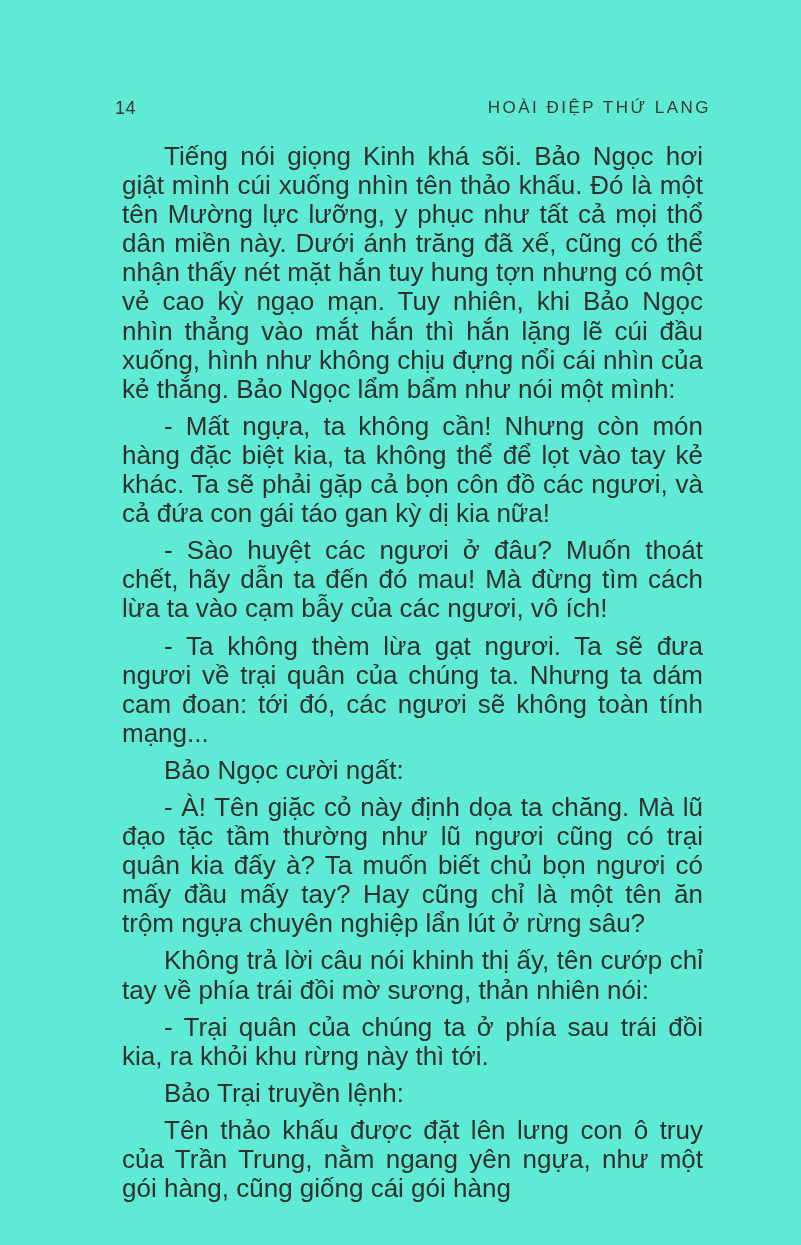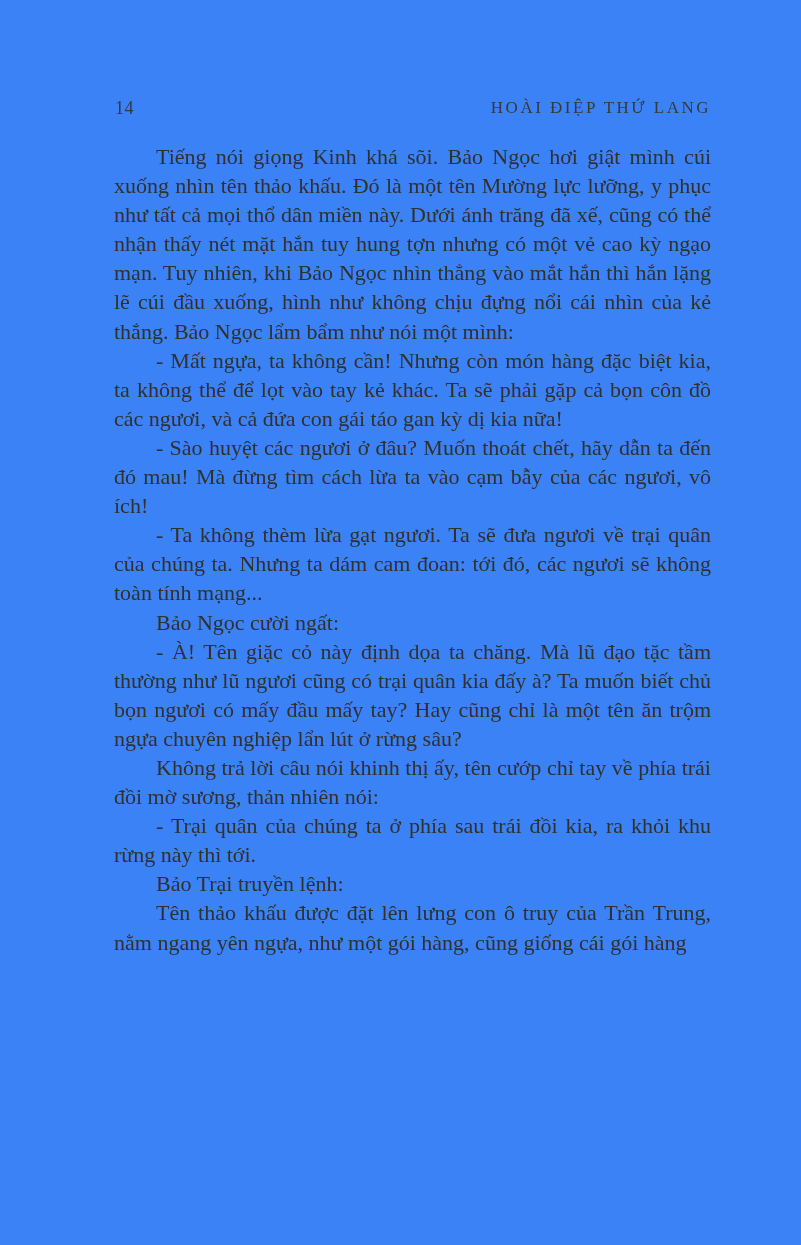--- a/index.html
+++ b/index.html
@@ -10,22 +10,22 @@
     width: 801px;
     height: 1245px;
     background: #fdfdfb;
     overflow: hidden;
   }
   .page {
     width: 801px;
     height: 1245px;
     box-sizing: border-box;
     padding: 98px 90px 0 114px;
-    background: #3b82f6;
-    font-family: Liberation Serif, serif;
+    background: #5eead4;
+    font-family: Liberation Sans, sans-serif;
     color: #33312e;
   }
   .running-head {
     position: relative;
     height: 24px;
     margin-bottom: 20px;
   }
   .page-number {
     position: absolute;
     left: 1px;
@@ -39,23 +39,23 @@
     left: 0;
     right: 0;
     top: 0;
     text-align: right;
     font-size: 17px;
     letter-spacing: 2.5px;
     color: #3a3835;
     white-space: nowrap;
   }
   .body-text p {
-    margin: 0;
+    margin: 8px;
     padding: 0;
-    font-size: 22px;
+    font-size: 26px;
     line-height: 29.1px;
     text-align: justify;
     text-indent: 42px;
     color: #32302d;
   }
 </style>
 </head>
 <body>
 
 <div class="page">

